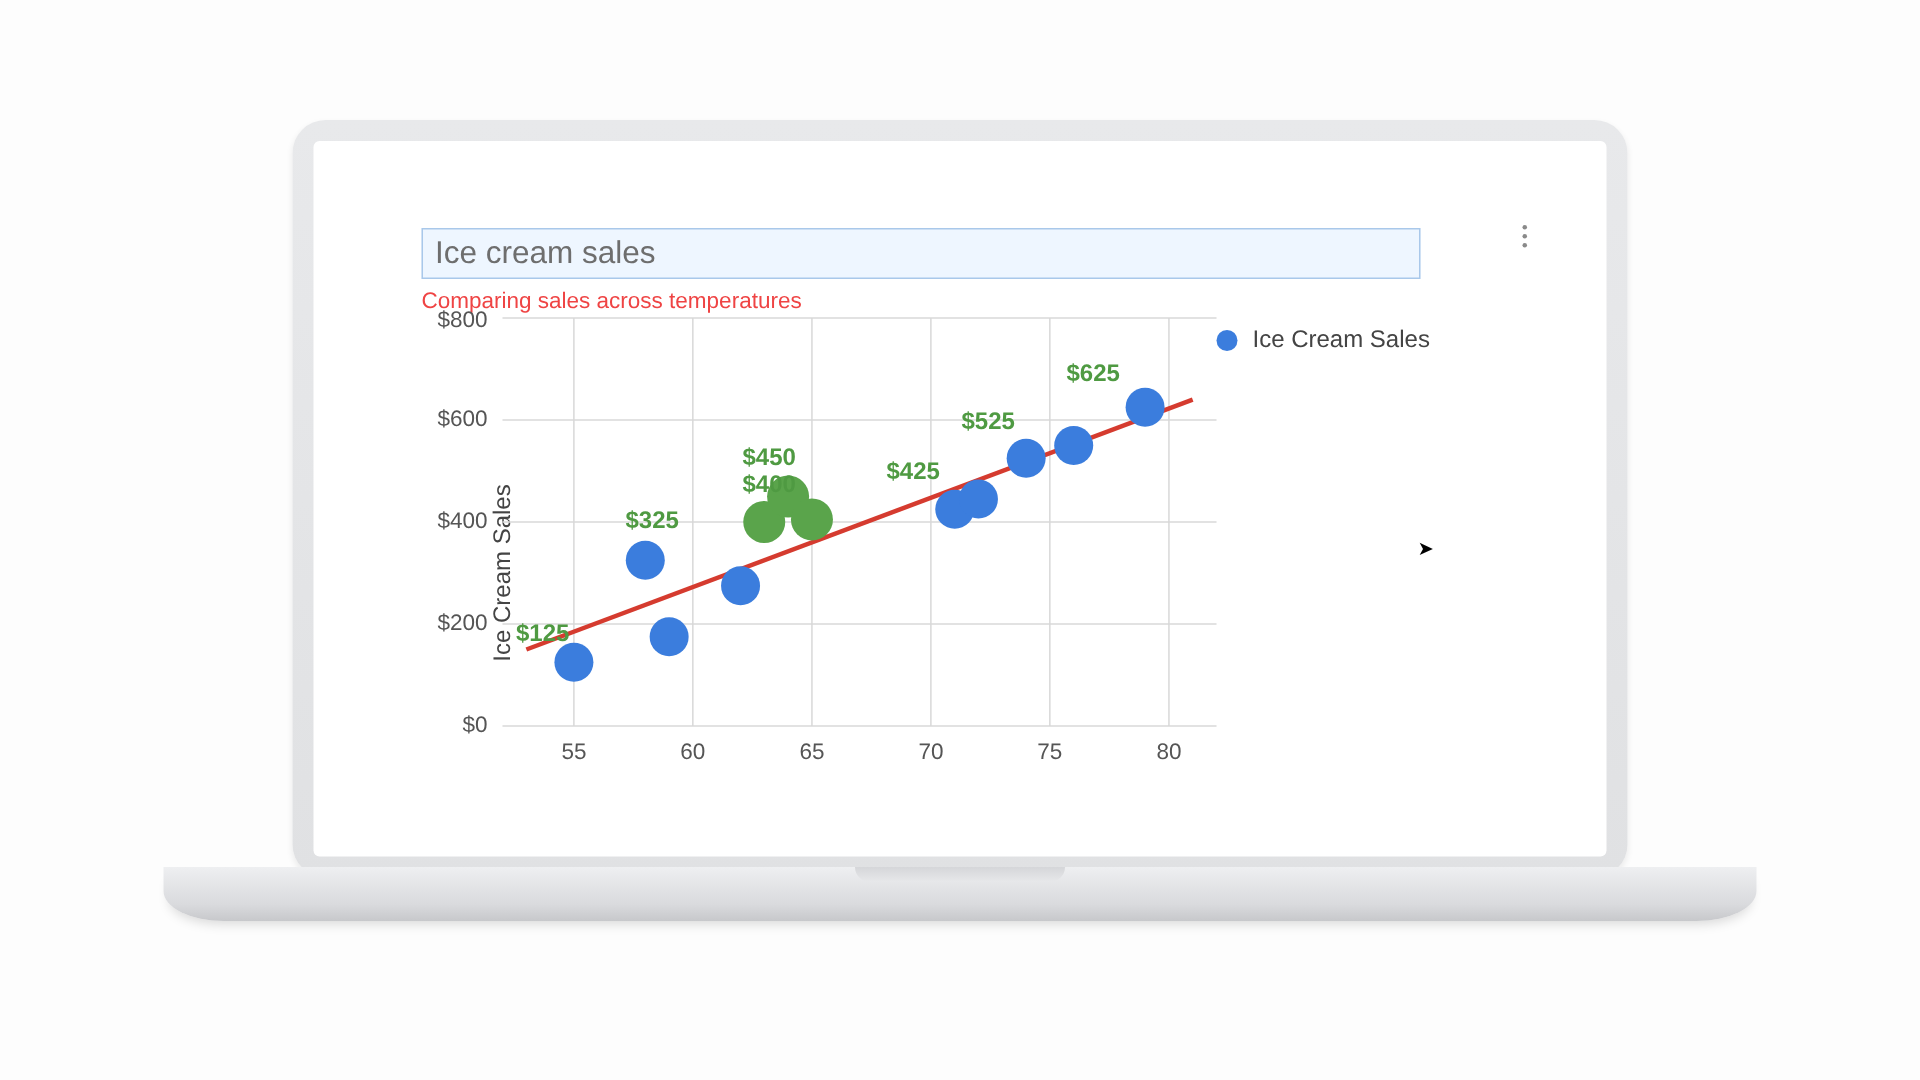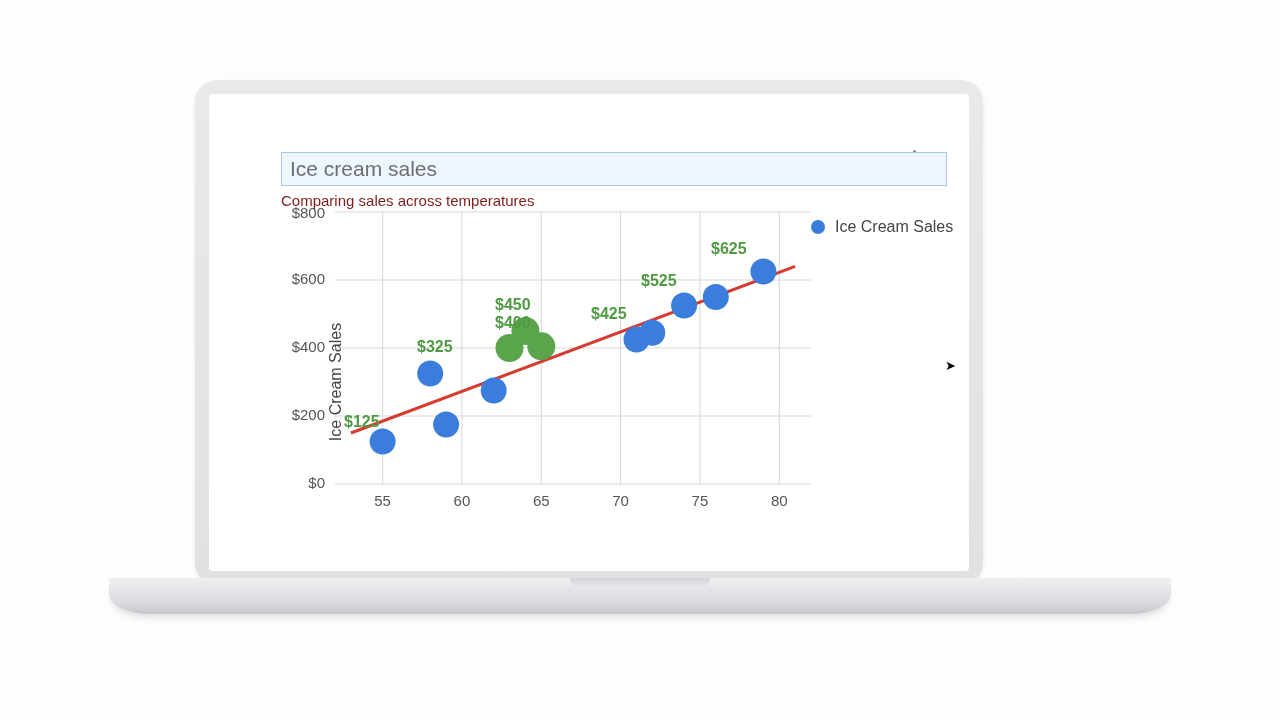--- a/index.html
+++ b/index.html
@@ -1,31 +1,31 @@
 <!DOCTYPE html>
 <html><head>
 <meta charset="utf-8">
 <style>
   html,body{margin:0;padding:0;width:1280px;height:720px;background:#fdfdfd;font-family:Arial,Helvetica,sans-serif;overflow:hidden}
   .stage{position:relative;width:1280px;height:720px}
   
   .laptop{position:absolute;left:195px;top:80px;width:890px;height:550px}
-  .screen-frame{position:absolute;left:0;top:0;width:788px;height:505px;border-radius:22px;
+  .screen-frame{position:absolute;left:0;top:0;width:890px;height:505px;border-radius:22px;
     background:linear-gradient(#e8e9eb,#e0e1e3);padding:14px;box-sizing:border-box;
     box-shadow:0 2px 4px rgba(0,0,0,.08)}
   .screen{width:100%;height:100%;background:#fff;border-radius:4px;position:relative;overflow:hidden}
   .base{position:absolute;left:-86px;top:498px;width:1062px;height:36px;border-radius:0 0 40px 40px/0 0 20px 20px;
     background:linear-gradient(#eeeff1,#d9dadd 70%,#c7c8cb);box-shadow:0 6px 8px -4px rgba(0,0,0,.15)}
   .notch{position:absolute;left:50%;top:0;width:140px;height:10px;margin-left:-70px;border-radius:0 0 12px 12px;
     background:linear-gradient(#d5d6d9,#e7e8ea)}
   
   .hdr{position:absolute;left:72px;top:58px;right:60px}
   .title-input{display:block;width:666px;height:34px;box-sizing:border-box;border:1px solid #a9c8ea;
     background:#eef6ff;font-size:21px;color:#6e6e6e;padding:4px 8px}
-  .subtitle{font-size:15px;color:#7f1d1d;margin-top:6px}
+  .subtitle{font-size:15px;color:#ef4444;margin-top:6px}
   .kebab{position:absolute;top:52px;right:44px;width:22px;height:22px;cursor:pointer;display:flex;
     flex-direction:column;justify-content:center;align-items:center;gap:3px}
   .kebab span{width:3px;height:3px;border-radius:50%;background:#8a8a8a}
   
   .chart{position:absolute;left:72px;top:118px;width:760px;height:340px}
   .ylab{position:absolute;left:0;top:50%;transform:translate(-4px,-50%) rotate(-90deg);
     transform-origin:center;font-size:16px;color:#444;white-space:nowrap}
   .legend{position:absolute;left:530px;top:6px;font-size:16px;color:#444;display:flex;align-items:center;gap:10px}
   .legend .dot{width:14px;height:14px;border-radius:50%;background:#3b7ddd}
   svg.plot{position:absolute;left:54px;top:0;width:476px;height:290px;overflow:visible}

